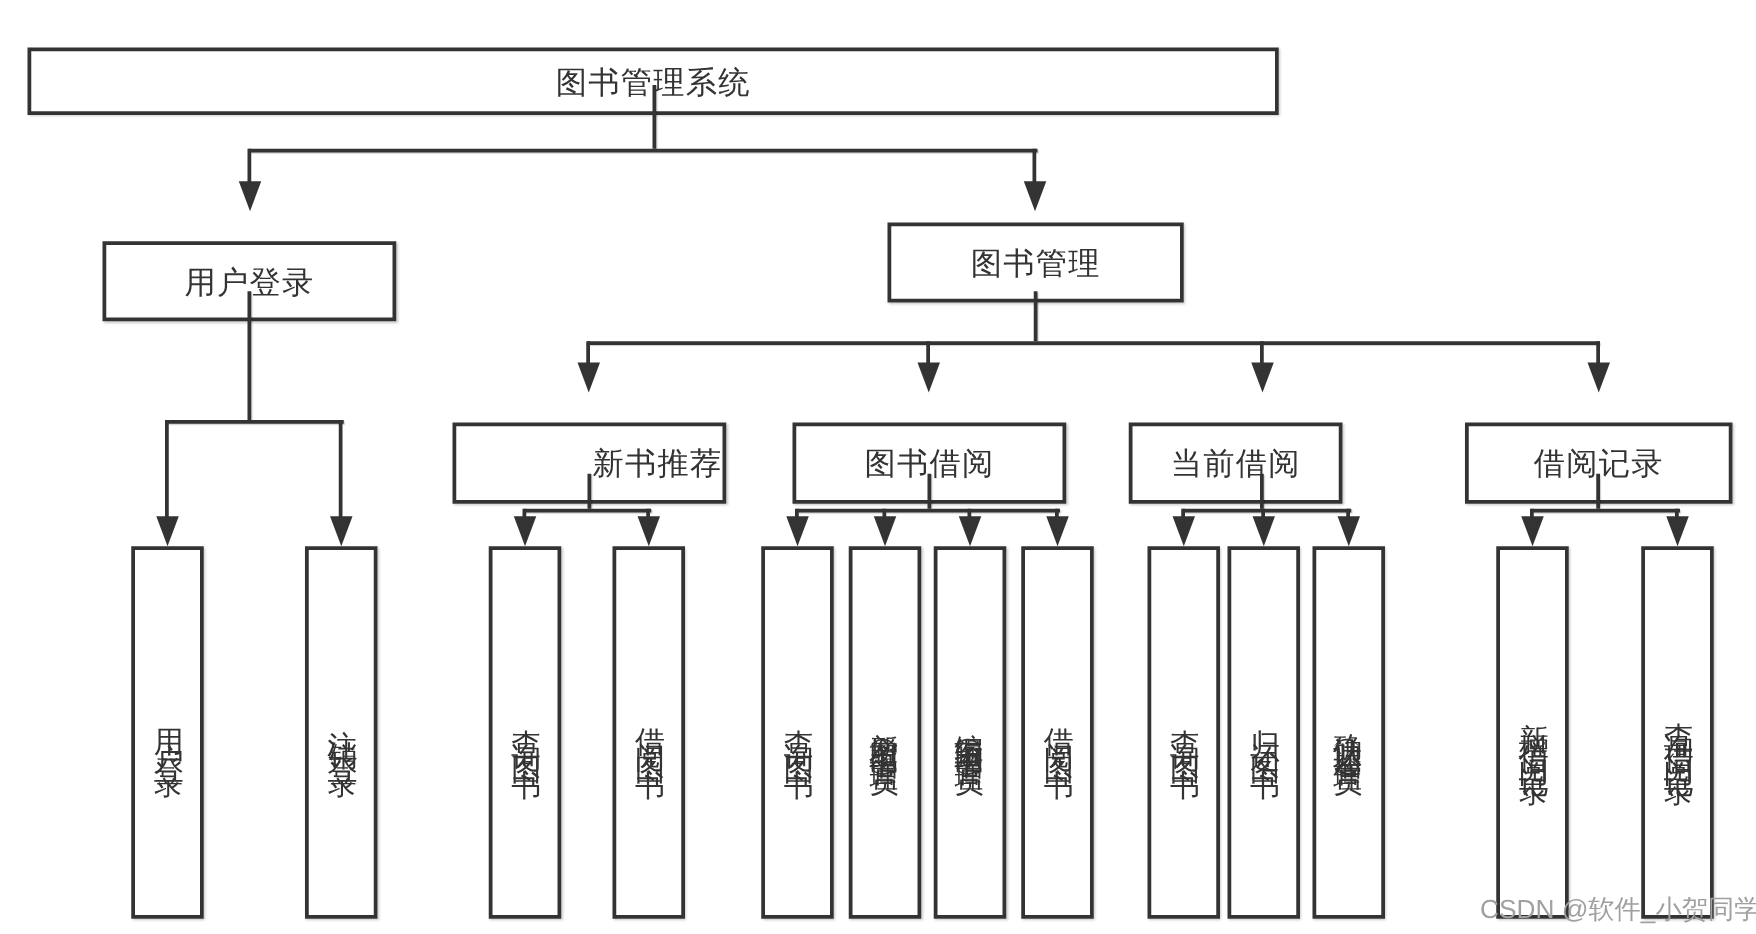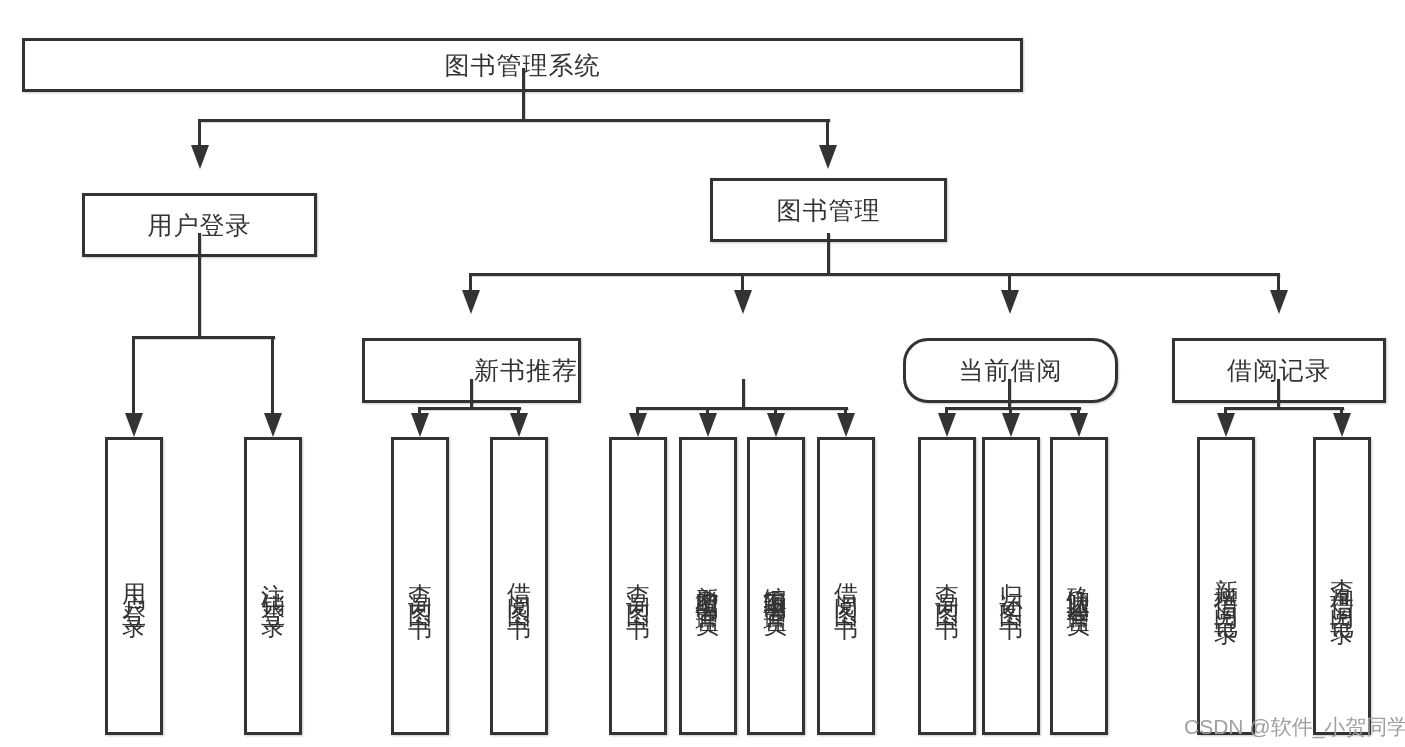--- a/index.html
+++ b/index.html
@@ -100,21 +100,24 @@
   <div class="hbox" style="left:82px; top:169px; width:235px; height:64px;">
     <span>用户登录</span>
   </div>
   <div class="hbox" style="left:710px; top:154px; width:237px; height:64px;">
     <span>图书管理</span>
   </div>
 
   <div class="hbox" style="left:362px; top:314px; width:219px; height:65px;justify-content:flex-end;">
     <span>新书推荐</span>
   </div>
-  <div class="hbox" style="left:903px; top:314px; width:215px; height:65px;border-radius:25px;">
+  <div class="hbox" style="left:634px; top:314px; width:219px; height:65px;">
+    <span>图书借阅</span>
+  </div>
+  <div class="hbox" style="left:903px; top:314px; width:171px; height:65px;">
     <span>当前借阅</span>
   </div>
   <div class="hbox" style="left:1172px; top:314px; width:214px; height:65px;">
     <span>借阅记录</span>
   </div>
 
   <div class="vbox" style="left:105px;">
     <span>用户登录</span>
   </div>
   <div class="vbox" style="left:244px;">

